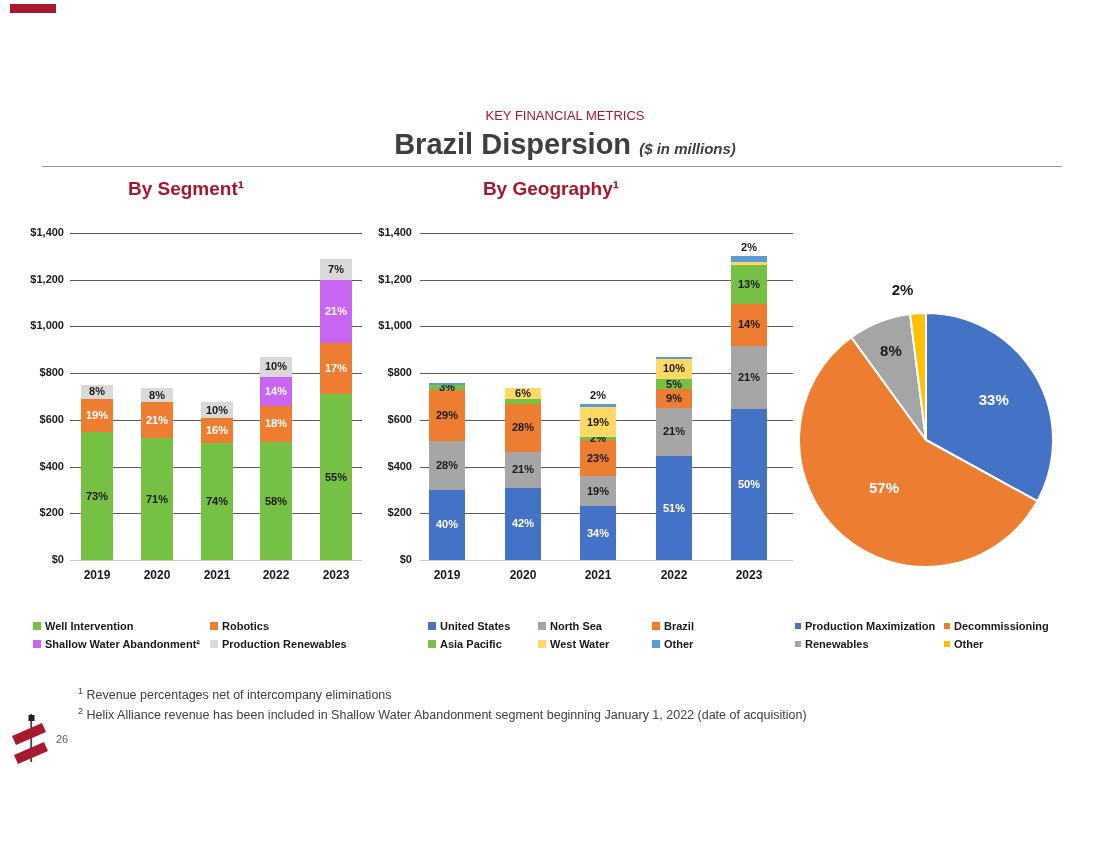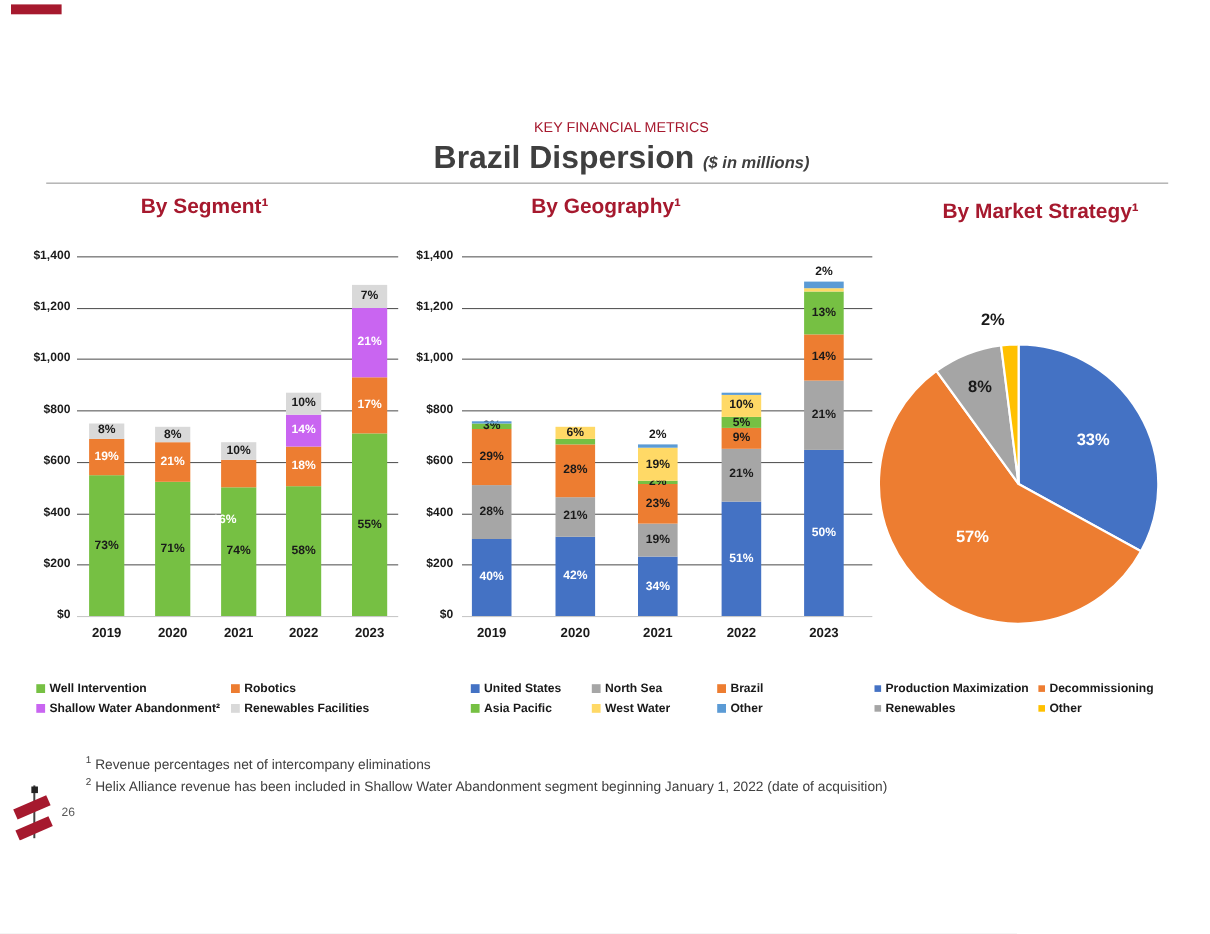--- a/index.html
+++ b/index.html
@@ -51,21 +51,20 @@
 
   <div class="header">
     <div class="eyebrow">KEY FINANCIAL METRICS</div>
     <div class="main-title"><span>Brazil Dispersion</span>
       <span class="title-suffix">($ in millions)</span></div>
   </div>
   <div class="title-rule"></div>
 
   <div class="col-title" style="left:401px;top:178px;width:300px;">By Geography¹</div>
   <div class="col-title" style="left:36px;top:178px;width:300px;">By Segment¹</div>
-  <div class="col-title" style="left:796px;top:182px;width:300px;">By Market Strategy¹</div>
 
   <div id="charts-layer">
       <div class="gridline" style="left: 70px; top: 560px; width: 292px; border-top: 1px solid rgb(200, 200, 200);"></div>
       <div class="ytick" style="left: -6px; top: 553px; width: 70px;">$0</div>
       <div class="gridline" style="left: 70px; top: 513.286px; width: 292px; border-top: 1px solid rgb(90, 90, 90);"></div>
       <div class="ytick" style="left: -6px; top: 506.286px; width: 70px;">$200</div>
       <div class="gridline" style="left: 70px; top: 466.571px; width: 292px; border-top: 1px solid rgb(90, 90, 90);"></div>
       <div class="ytick" style="left: -6px; top: 459.571px; width: 70px;">$400</div>
       <div class="gridline" style="left: 70px; top: 419.857px; width: 292px; border-top: 1px solid rgb(90, 90, 90);"></div>
       <div class="ytick" style="left: -6px; top: 412.857px; width: 70px;">$600</div>
@@ -87,21 +86,21 @@
       <div class="seg" style="left: 141px; top: 438.111px; width: 32px; height: 121.889px; background: rgb(118, 192, 67);"></div>
       <div class="seglab" style="left: 129px; top: 492.555px; width: 56px; color: rgb(26, 26, 26);">71%</div>
       <div class="seg" style="left: 141px; top: 402.059px; width: 32px; height: 36.0517px; background: rgb(237, 125, 49);"></div>
       <div class="seglab" style="left: 129px; top: 413.585px; width: 56px; color: rgb(255, 255, 255);">21%</div>
       <div class="seg" style="left: 141px; top: 388.325px; width: 32px; height: 13.734px; background: rgb(217, 217, 217);"></div>
       <div class="seglab" style="left: 129px; top: 388.692px; width: 56px; color: rgb(26, 26, 26);">8%</div>
       <div class="xtick" style="left: 127px; top: 568px; width: 60px;">2020</div>
       <div class="seg" style="left: 201px; top: 443.331px; width: 32px; height: 116.669px; background: rgb(118, 192, 67);"></div>
       <div class="seglab" style="left: 189px; top: 495.166px; width: 56px; color: rgb(26, 26, 26);">74%</div>
       <div class="seg" style="left: 201px; top: 418.105px; width: 32px; height: 25.2257px; background: rgb(237, 125, 49);"></div>
-      <div class="seglab" style="left: 176px; top: 424.218px; width: 56px; color: rgb(255, 255, 255); margin-top: 42px;">16%</div>
+      <div class="seglab" style="left: 189px; top: 424.218px; width: 56px; color: rgb(255, 255, 255);">16%</div>
       <div class="seg" style="left: 201px; top: 402.339px; width: 32px; height: 15.7661px; background: rgb(217, 217, 217);"></div>
       <div class="seglab" style="left: 189px; top: 403.722px; width: 56px; color: rgb(26, 26, 26);">10%</div>
       <div class="xtick" style="left: 187px; top: 568px; width: 60px;">2021</div>
       <div class="seg" style="left: 260px; top: 442.14px; width: 32px; height: 117.86px; background: rgb(118, 192, 67);"></div>
       <div class="seglab" style="left: 248px; top: 494.57px; width: 56px; color: rgb(26, 26, 26);">58%</div>
       <div class="seg" style="left: 260px; top: 405.563px; width: 32px; height: 36.5773px; background: rgb(237, 125, 49);"></div>
       <div class="seglab" style="left: 248px; top: 417.351px; width: 56px; color: rgb(255, 255, 255);">18%</div>
       <div class="seg" style="left: 260px; top: 377.114px; width: 32px; height: 28.449px; background: rgb(201, 101, 241);"></div>
       <div class="seglab" style="left: 248px; top: 384.838px; width: 56px; color: rgb(255, 255, 255);">14%</div>
       <div class="seg" style="left: 260px; top: 356.793px; width: 32px; height: 20.3207px; background: rgb(217, 217, 217);"></div>
@@ -210,21 +209,21 @@
       <div class="lg-item">
         <span class="lg-marker" style="background: rgb(237, 125, 49); height: 8px; width: 8px;"></span>
         <span class="lg-text">Robotics</span>
       </div>
       <div class="lg-item">
         <span class="lg-marker" style="background: rgb(201, 101, 241); height: 8px; width: 8px;"></span>
         <span class="lg-text">Shallow Water Abandonment²</span>
       </div>
       <div class="lg-item">
         <span class="lg-marker" style="background: rgb(217, 217, 217); height: 8px; width: 8px;"></span>
-        <span class="lg-text">Renewables Facilities</span>
+        <span class="lg-text">Production Renewables</span>
       </div>
     </div>
   <div id="legend-geography" class="legend">
       <div class="lg-item">
         <span class="lg-marker" style="background: rgb(68, 114, 196); height: 8px; width: 8px;"></span>
         <span class="lg-text">United States</span>
       </div>
       <div class="lg-item">
         <span class="lg-marker" style="background: rgb(166, 166, 166); height: 8px; width: 8px;"></span>
         <span class="lg-text">North Sea</span>

